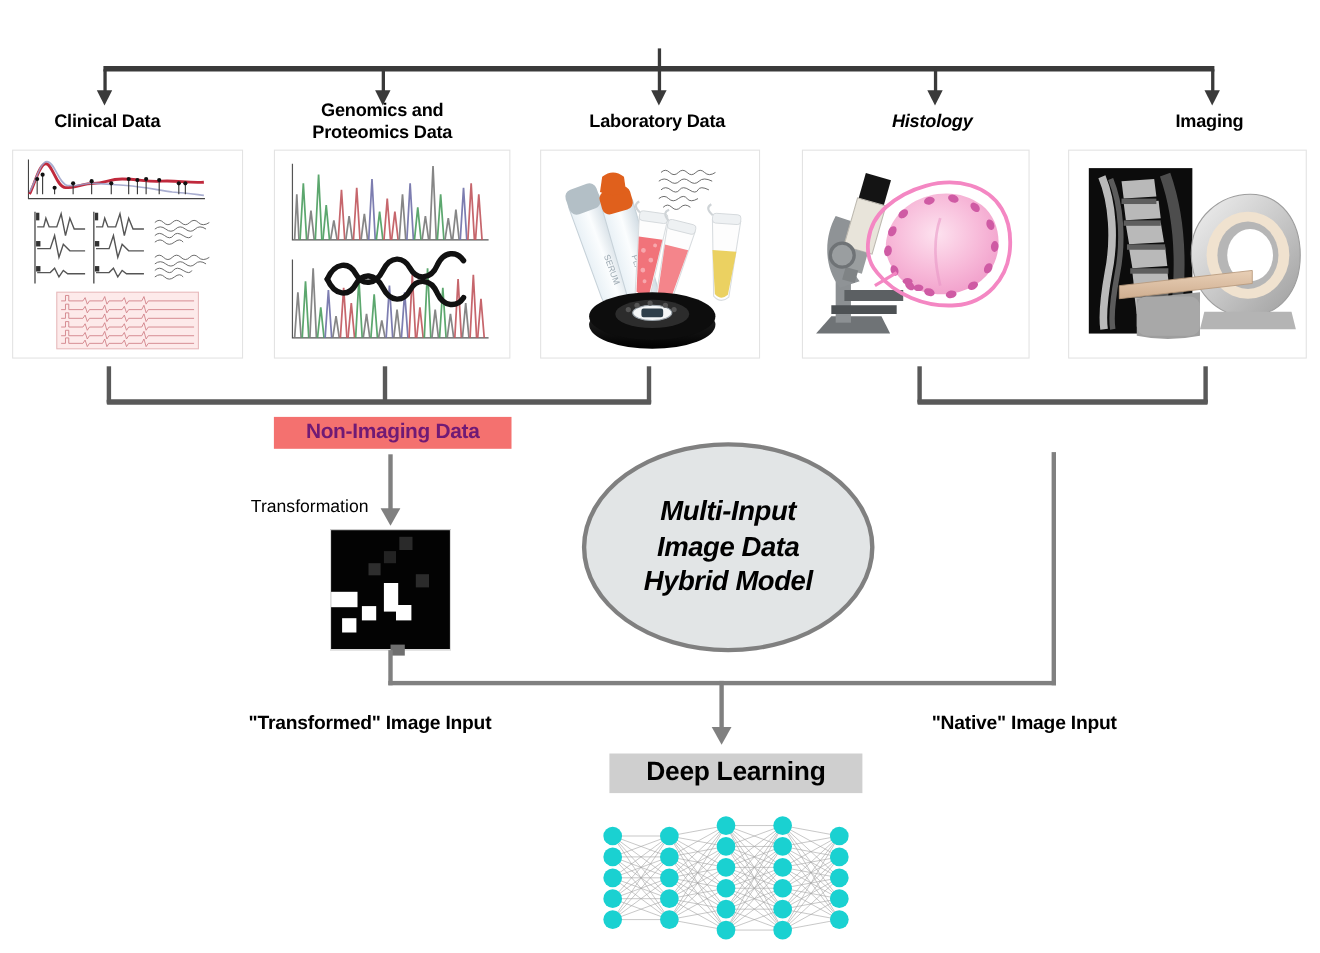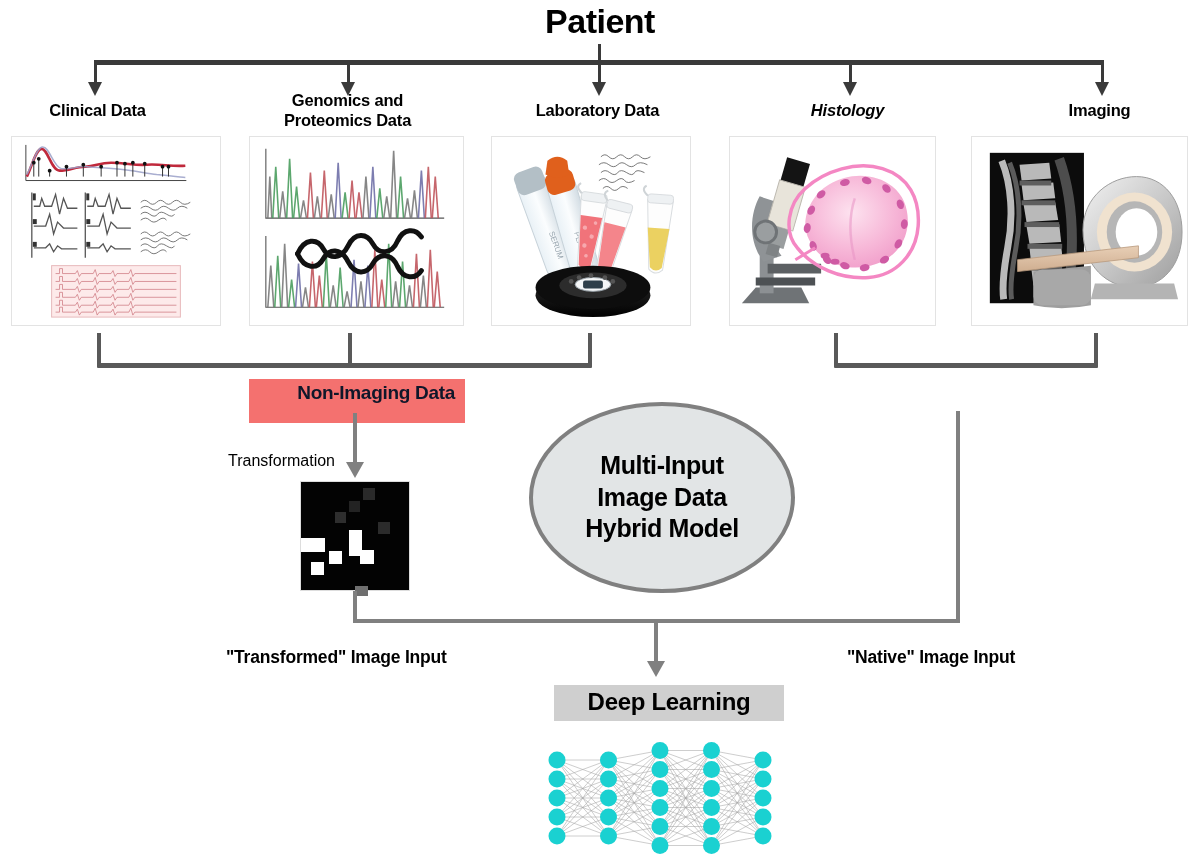--- a/index.html
+++ b/index.html
@@ -61,26 +61,26 @@
     overflow: hidden;
   }
 
   
   .bracket-h { background: #595959; height: 5px; border-radius: 1px; }
   .bracket-v { background: #595959; width: 4px; }
 
   
   .badge-red {
     background: #f4716f;
-    color: #0f172a;
+    color: #701a75;
     font-weight: bold;
     font-size: 19px;
-    text-align: right;
+    text-align: center;
     letter-spacing: -0.3px;
-    padding: 3px 10px 19px 10px;
+    padding: 3px 10px 4px 10px;
     box-sizing: border-box;
     white-space: nowrap;
   }
   .badge-gray {
     background: #cfcfcf;
     color: #000000;
     font-weight: bold;
     font-size: 24px;
     text-align: center;
     letter-spacing: -0.3px;
@@ -101,20 +101,21 @@
     align-items: center;
     justify-content: center;
   }
   #hybrid-ellipse .ell-text {
     text-align: center;
     font-size: 25px;
     font-weight: bold;
     line-height: 1.26;
     color: #000000;
     letter-spacing: -0.4px;
+    font-style: italic;
   }
 
   
   .plain-label {
     font-size: 16px;
     color: #000000;
     white-space: nowrap;
     margin-top: 24px;
   }
   .bold-label {
@@ -146,21 +147,20 @@
   #transformed-img .px { position: absolute; }
 
   
   .fillsvg { display: block; width: 100%; height: 100%; }
 </style>
 </head>
 <body>
 
 <div id="canvas">
 
-  <div class="abs" id="patient-title">Patient</div>
 
   <div class="abs v-stem" style="left:598px; top:44px; width:3px; height:18px;"></div>
   <div class="abs bus-line" style="left:94px; top:60px; width:1010px; height:5px;"></div>
 
   <div class="abs arrow-shaft" style="left:94px; top:63px; height:21px;"></div>
   <div class="abs arrow-head" style="left:88px; top:82px;"></div>
 
   <div class="abs arrow-shaft" style="left:347px; top:63px; height:21px;"></div>
   <div class="abs arrow-head" style="left:341px; top:82px;"></div>
 

